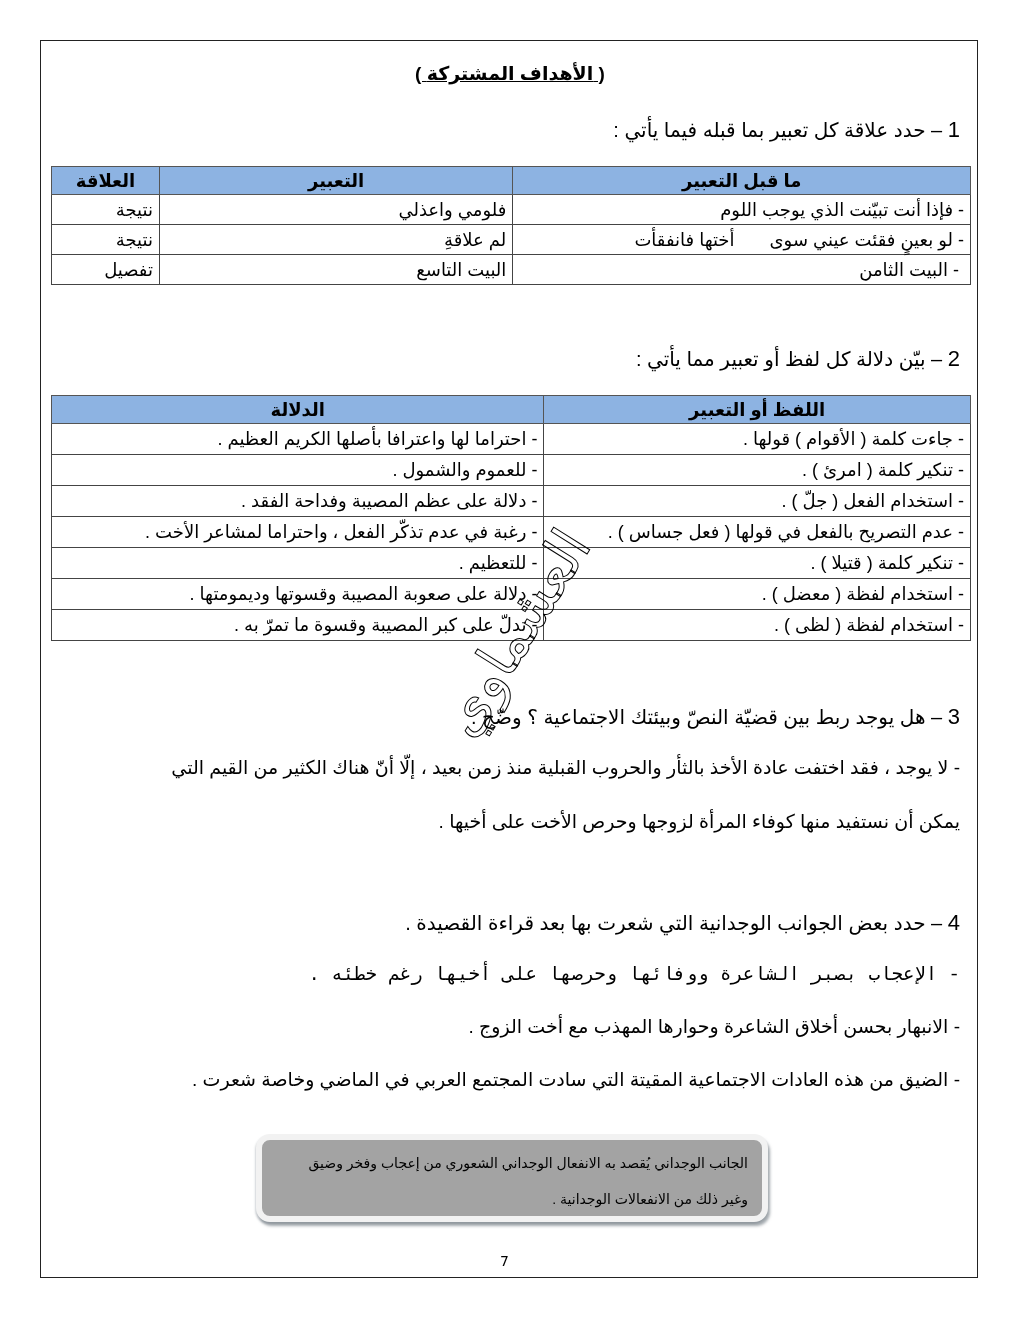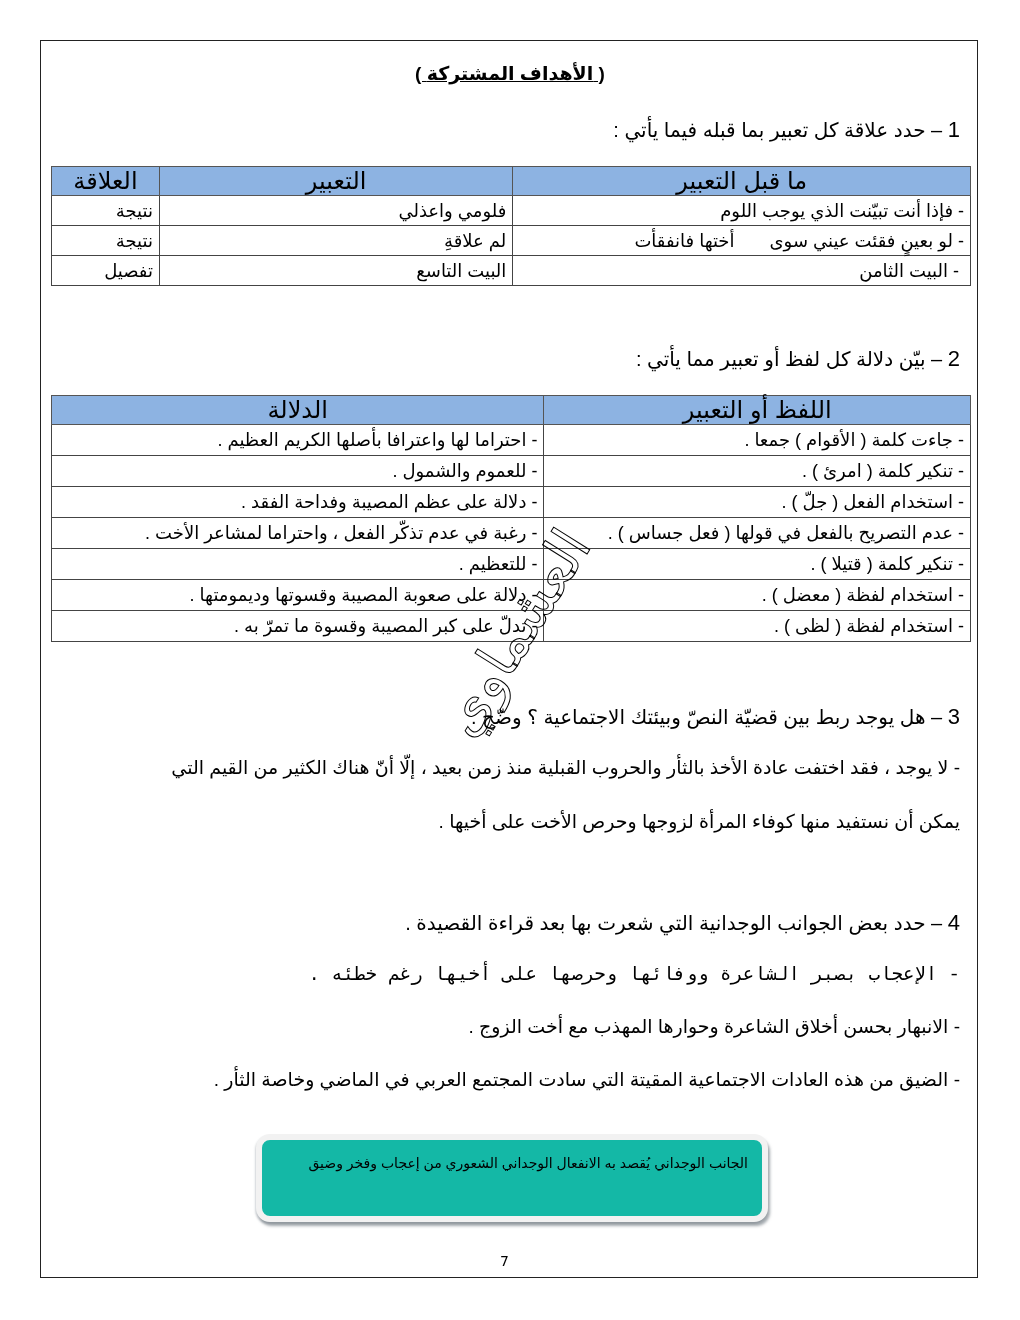--- a/index.html
+++ b/index.html
@@ -3,27 +3,27 @@
   <meta charset="utf-8">
   <style>
     html, body { margin: 0; padding: 0; background: #ffffff; }
     body { width: 1020px; height: 1320px; position: relative; font-family: "Liberation Sans", "DejaVu Sans", sans-serif; color: #000; }
     .page-frame { position: absolute; left: 40px; top: 40px; width: 938px; height: 1238px; border: 1.5px solid #222; box-sizing: border-box; }
     .doc-title { position: absolute; left: 0; right: 0; top: 62px; text-align: center; font-weight: bold; font-size: 19px; }
     .doc-title span { text-decoration: underline; }
     .q-heading { position: absolute; right: 60px; font-weight: normal; font-size: 20px; direction: rtl; white-space: nowrap; }
     .q-heading .num { font-size: 22px; }
     table.t { position: absolute; border-collapse: collapse; direction: rtl; font-size: 18px; }
-    table.t th { background: #8db3e2; font-weight: normal; text-align: center; border: 1.5px solid #555; padding: 0 6px; height: 27px; font-size: 24px; }
+    table.t th { background: #8db3e2; font-weight: bold; text-align: center; border: 1.5px solid #555; padding: 0 6px; height: 27px; font-size: 18px; }
     table.t td { border: 1.5px solid #444; padding: 0 6px; height: 29px; text-align: right; white-space: nowrap; }
     #table1 { left: 51px; top: 166px; width: 920px; }
     #table2 { left: 51px; top: 395px; width: 920px; }
     #table2 td { height: 30px; }
     .para { position: absolute; right: 60px; direction: rtl; font-size: 19px; white-space: nowrap; }
-    .note-box { position: absolute; left: 256px; top: 1134px; width: 512px; height: 88px; background: #14b8a6; border: 6px solid #f2f2f2; border-radius: 14px; box-shadow: 2px 4px 3px rgba(90,100,110,0.55), -1px 2px 2px rgba(120,130,140,0.3); box-sizing: border-box; direction: rtl; padding: 8px 14px 0 14px; font-size: 14px; }
+    .note-box { position: absolute; left: 256px; top: 1134px; width: 512px; height: 88px; background: #a3a3a3; border: 6px solid #f2f2f2; border-radius: 14px; box-shadow: 2px 4px 3px rgba(90,100,110,0.55), -1px 2px 2px rgba(120,130,140,0.3); box-sizing: border-box; direction: rtl; padding: 8px 14px 0 14px; font-size: 14px; }
     .note-box div { height: 36px; line-height: 30px; white-space: nowrap; }
     .page-num { position: absolute; left: 500px; top: 1253px; font-family: "DejaVu Sans", sans-serif; font-size: 14px; }
     .watermark { position: absolute; left: 400px; top: 600px; font-size: 56px; color: rgba(40,40,40,0.85); -webkit-text-stroke: 1px #000; color: transparent; transform: rotate(-58deg); transform-origin: center; direction: rtl; white-space: nowrap; font-family: "DejaVu Sans", sans-serif; pointer-events: none; }
   </style>
 </head>
 <body>
 
 <div class="page-frame"></div>
 
 <div class="doc-title"><span>( الأهداف المشتركة )</span></div>
@@ -74,21 +74,21 @@
       <col style="width:493px">
     </colgroup>
   <thead>
     <tr>
       <th>اللفظ أو التعبير</th>
       <th>الدلالة</th>
     </tr>
   </thead>
   <tbody>
     <tr>
-        <td>- جاءت كلمة ( الأقوام ) جمعا .</td>
+        <td>- جاءت كلمة ( الأقوام ) قولها .</td>
         <td>- احتراما لها واعترافا بأصلها الكريم العظيم .</td>
       </tr>
     <tr>
         <td>- تنكير كلمة ( امرئ ) .</td>
         <td>- للعموم والشمول .</td>
       </tr>
     <tr>
         <td>- استخدام الفعل ( جلّ ) .</td>
         <td>- دلالة على عظم المصيبة وفداحة الفقد .</td>
       </tr>
@@ -115,21 +115,22 @@
   <span class="num">3</span><span> – هل يوجد ربط بين قضيّة النصّ وبيئتك الاجتماعية ؟ وضّح .</span>
 </div>
 <div class="para" style="top:756px;">- لا يوجد ، فقد اختفت عادة الأخذ بالثأر والحروب القبلية منذ زمن بعيد ، إلّا أنّ هناك الكثير من القيم التي</div>
 <div class="para" style="top:810px;">يمكن أن نستفيد منها كوفاء المرأة لزوجها وحرص الأخت على أخيها .</div>
 
 <div class="q-heading" style="top:910px;">
   <span class="num">4</span><span> – حدد بعض الجوانب الوجدانية التي شعرت بها بعد قراءة القصيدة .</span>
 </div>
 <div class="para" style="top:962px;font-family:Liberation Mono, monospace;">- الإعجاب بصبر الشاعرة ووفائها وحرصها على أخيها رغم خطئه .</div>
 <div class="para" style="top:1015px;">- الانبهار بحسن أخلاق الشاعرة وحوارها المهذب مع أخت الزوج .</div>
-<div class="para" style="top:1068px;">- الضيق من هذه العادات الاجتماعية المقيتة التي سادت المجتمع العربي في الماضي وخاصة الثأر .</div>
+<div class="para" style="top:1068px;">- الضيق من هذه العادات الاجتماعية المقيتة التي سادت المجتمع العربي في الماضي وخاصة شعرت .</div>
 
 <div class="note-box">
   <div>الجانب الوجداني يُقصد به الانفعال الوجداني الشعوري من إعجاب وفخر وضيق</div>
+  <div>وغير ذلك من الانفعالات الوجدانية .</div>
 </div>
 
 <div class="page-num">7</div>
 
 <div class="watermark">العشماوي</div>
 
 </body></html>

